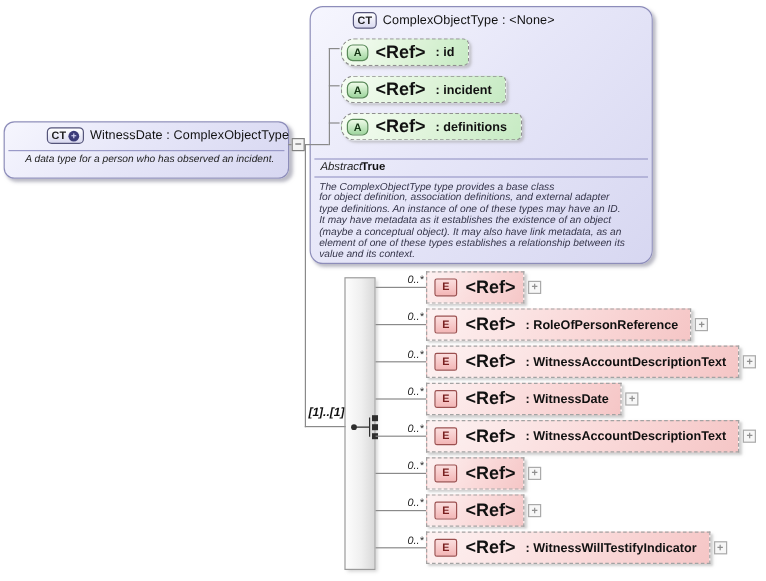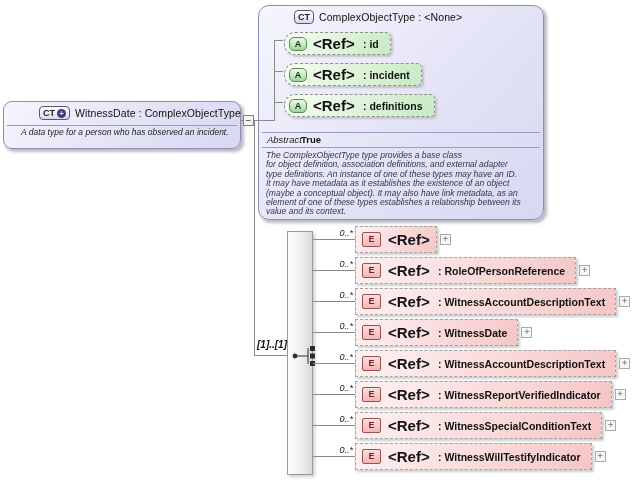--- a/index.html
+++ b/index.html
@@ -188,32 +188,30 @@
     </div>
     <div class="plus-btn">+</div>
   </div>
 
   <div class="occ" style="top:383px">0..*</div>
   <div class="hline" style="left:313px;top:394px;width:42px;"></div>
   <div class="elem-row" style="top:381px">
     <div class="elem-box">
       <span class="e-badge">E</span>
       <span class="ref">&lt;Ref&gt;</span>
-      <span class="nm">: WitnessReportVerifiedIndicator</span>
     </div>
     <div class="plus-btn">+</div>
   </div>
 
   <div class="occ" style="top:414px">0..*</div>
   <div class="hline" style="left:313px;top:425px;width:42px;"></div>
   <div class="elem-row" style="top:412px">
     <div class="elem-box">
       <span class="e-badge">E</span>
       <span class="ref">&lt;Ref&gt;</span>
-      <span class="nm">: WitnessSpecialConditionText</span>
     </div>
     <div class="plus-btn">+</div>
   </div>
 
   <div class="occ" style="top:445px">0..*</div>
   <div class="hline" style="left:313px;top:456px;width:42px;"></div>
   <div class="elem-row" style="top:443px">
     <div class="elem-box">
       <span class="e-badge">E</span>
       <span class="ref">&lt;Ref&gt;</span>

